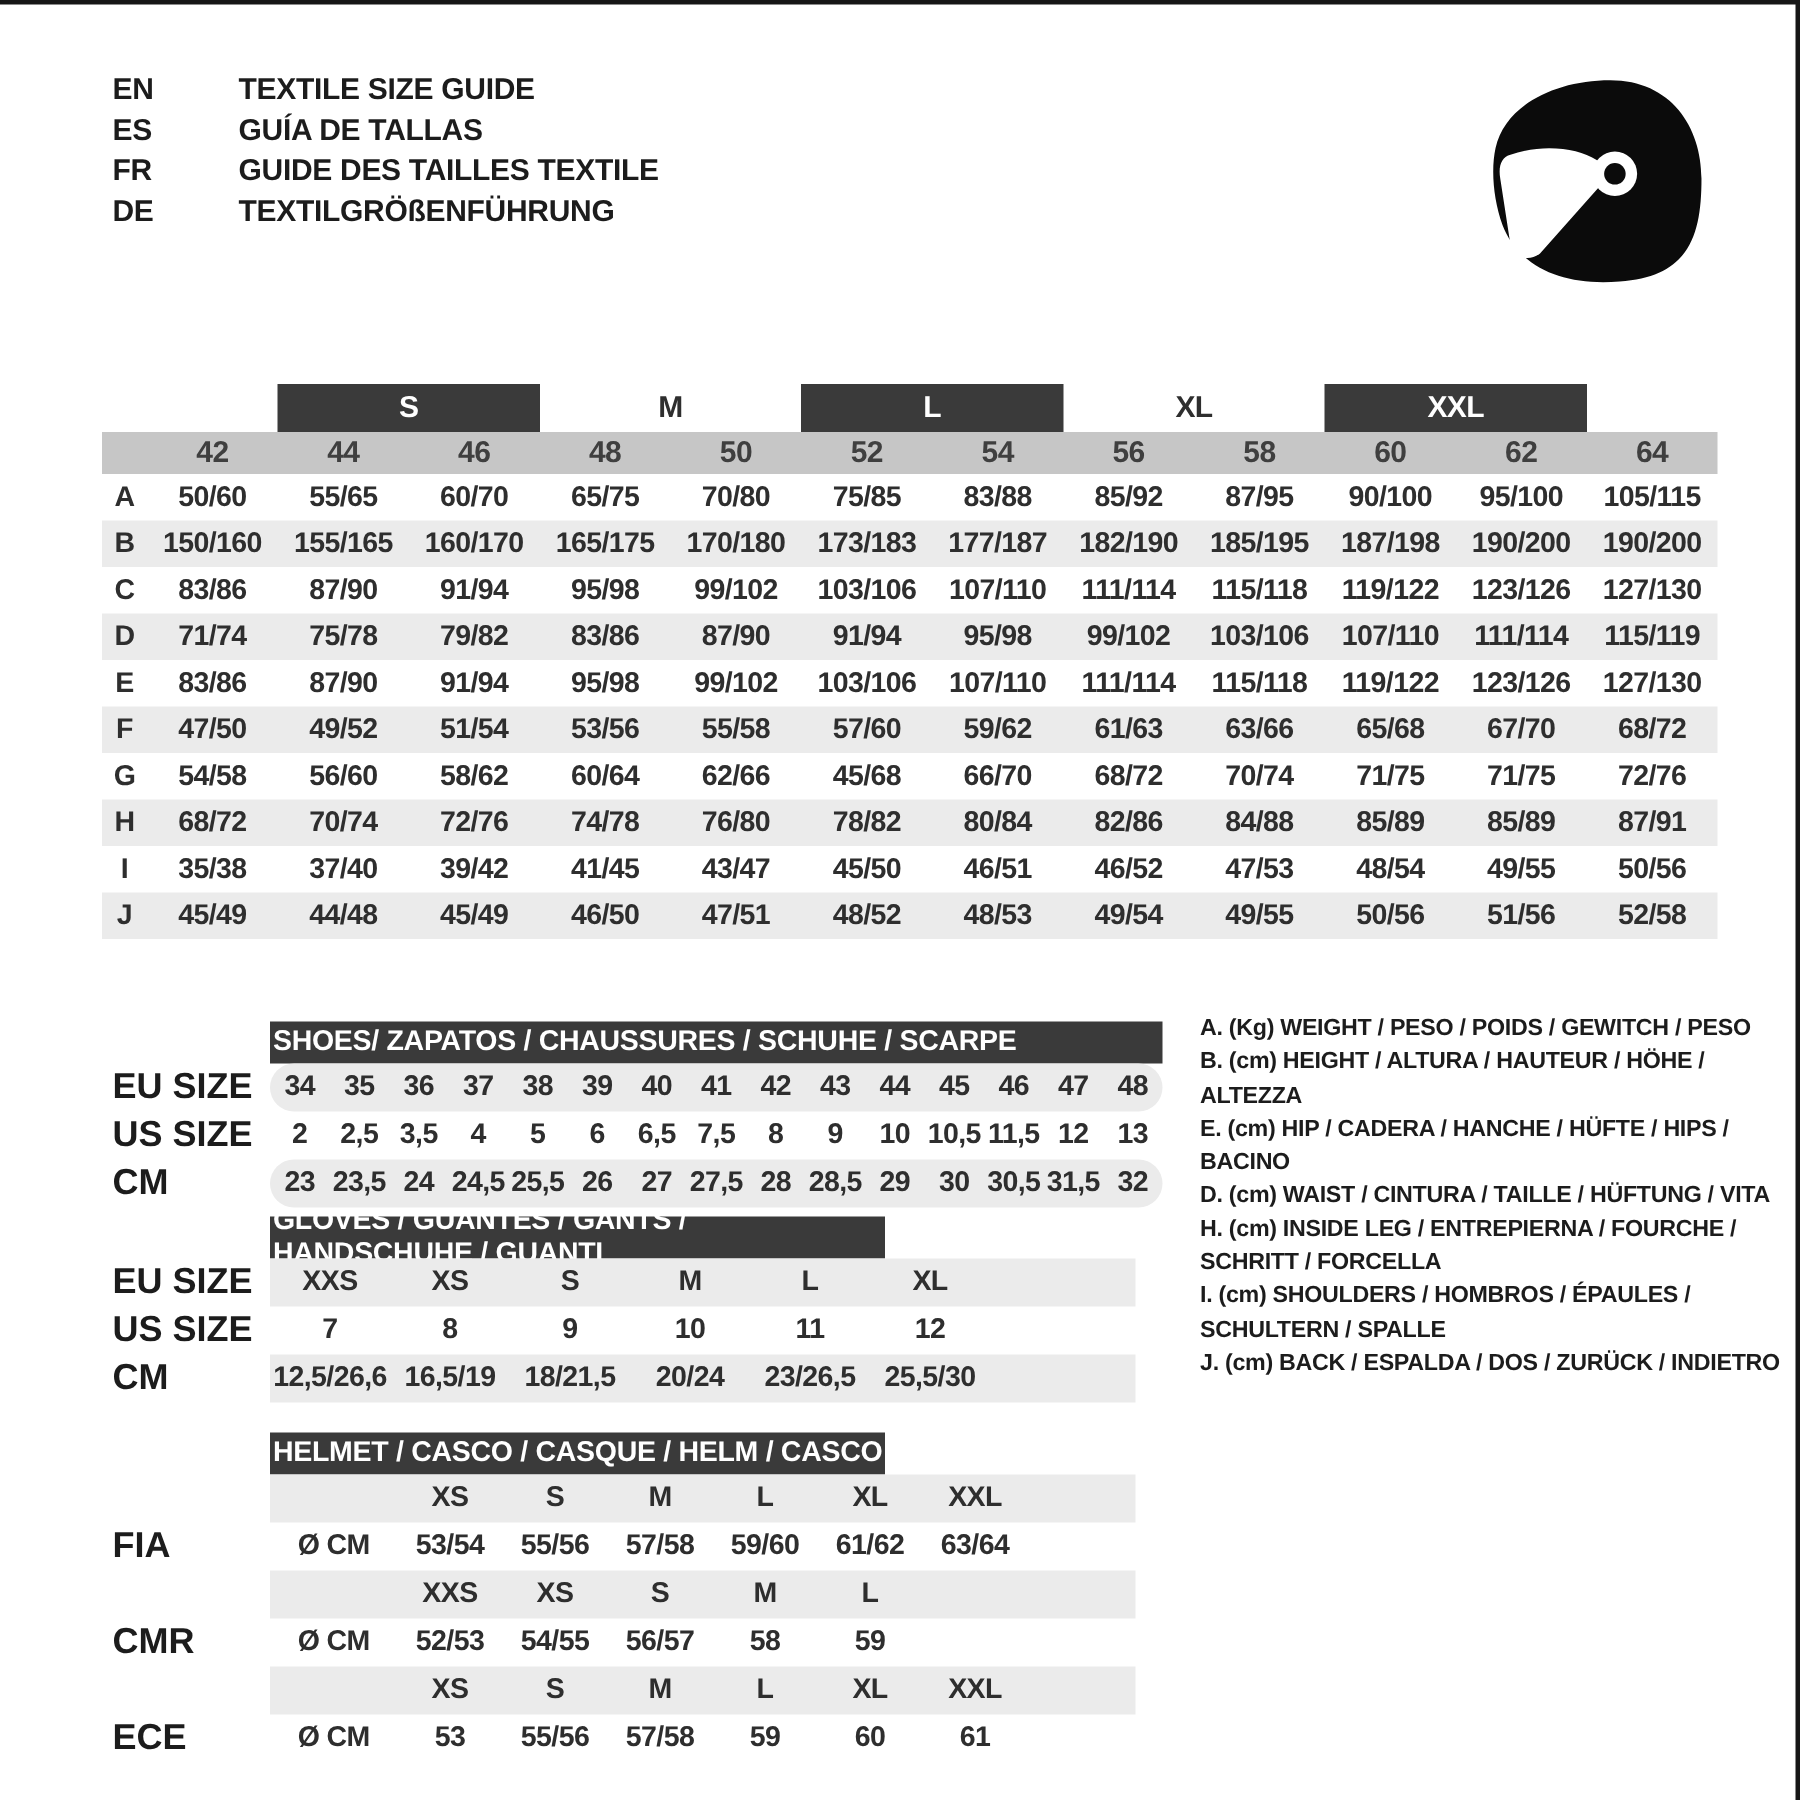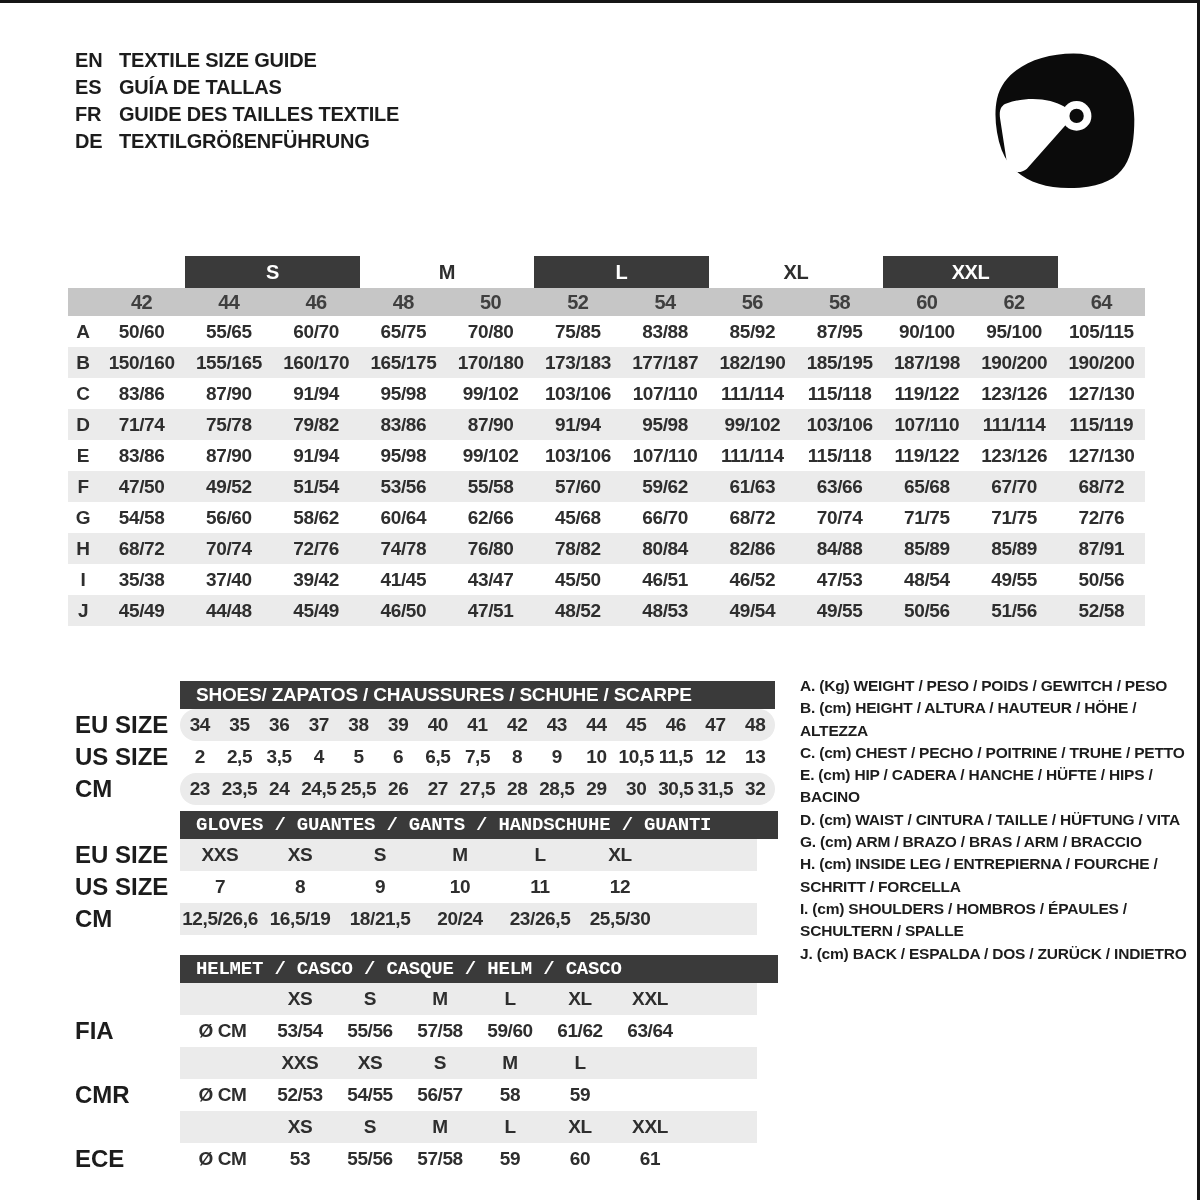--- a/index.html
+++ b/index.html
@@ -5,41 +5,41 @@
   html,body{margin:0;padding:0;background:#fff;}
   .page{
     position:relative;width:1200px;height:1200px;background:#fff;
     box-sizing:border-box;border-top:3px solid var(--frame,#161616);
     border-right:3px solid var(--frame,#161616);
     font-family:"Liberation Sans", sans-serif;font-weight:bold;color:#2e2e2e;
     overflow:hidden;
   }
   
   .langs{position:absolute;top:44px;left:75px;font-size:20px;line-height:27px;color:#1c1c1c;letter-spacing:-0.2px;}
-  .lang-row{display:flex;}
+  .lang-row{display:flex;gap:40px;}
   .lang-code{width:44px;}
   
   .helmet-logo{position:absolute;top:38px;right:52px;width:168px;height:156px;}
   
   .mtable{position:absolute;left:68px;top:253px;width:1077px;}
   .m-row{display:grid;grid-template-columns:30px repeat(12,1fr);align-items:center;
          text-align:center;font-size:19px;letter-spacing:-0.4px;height:31px;}
   .m-head{height:32px;}
   .m-group{display:flex;align-items:center;justify-content:center;font-size:20px;height:32px;color:#2e2e2e;}
   .m-group.boxed{background:var(--dark,#3a3a3a);color:#fff;}
   .m-sizes{background:var(--band,#c6c6c6);height:28px;font-size:20px;color:#3f3f3f;}
   .m-row.alt{background:var(--rowband,#ebebeb);}
   
   .sec{position:absolute;left:75px;}
   .sec-row{display:grid;grid-template-columns:105px max-content;}
   .sp{width:105px;}
   .bar{background:var(--dark,#3a3a3a);color:#fff;height:28px;display:flex;align-items:center;
-       padding-left:16px;font-size:19px;letter-spacing:-0.2px;box-sizing:border-box;}
+       padding-left:2px;font-size:19px;letter-spacing:-0.2px;box-sizing:border-box;}
   .barw-shoes{width:595px;}
-  .barw-510{width:598px;font-family:Liberation Mono, monospace;}
+  .barw-510{width:410px;}
   .rlabel{display:flex;align-items:center;font-size:24px;color:#1c1c1c;height:32px;}
   .cells{display:grid;height:32px;align-items:center;text-align:center;font-size:19px;letter-spacing:-0.4px;}
   .cells.band{background:var(--rowband,#ebebeb);}
   .cells-shoes{width:595px;grid-template-columns:repeat(15,1fr);border-radius:16px;}
   .cells-6{width:577px;grid-template-columns:repeat(6,80px) 1fr;}
   .cells-helmet{width:577px;grid-template-columns:85px repeat(6,70px) 1fr;}
   
   .legend{position:absolute;left:800px;top:672px;width:400px;font-size:15.5px;line-height:22.3px;
           color:#1c1c1c;letter-spacing:-0.2px;}
   .legend-item{white-space:pre-line;}
@@ -440,24 +440,22 @@
             <div>60</div>
             <div>61</div>
           </div>
         </div>
       </div>
   </div>
 
   <div class="legend" id="legend">
       <div class="legend-item">A. (Kg) WEIGHT / PESO / POIDS / GEWITCH / PESO</div>
       <div class="legend-item">B. (cm) HEIGHT / ALTURA / HAUTEUR / HÖHE / ALTEZZA</div>
-      <div class="legend-item">C. (cm) CHEST / PECHO / POITRINE / TRUHE / PETTO</div>
       <div class="legend-item">E. (cm) HIP / CADERA / HANCHE / HÜFTE / HIPS /  BACINO</div>
       <div class="legend-item">D. (cm) WAIST / CINTURA / TAILLE / HÜFTUNG / VITA</div>
-      <div class="legend-item">G. (cm) ARM  / BRAZO / BRAS / ARM / BRACCIO</div>
       <div class="legend-item">H. (cm) INSIDE LEG / ENTREPIERNA / FOURCHE /
 SCHRITT / FORCELLA</div>
       <div class="legend-item">I.  (cm) SHOULDERS / HOMBROS / ÉPAULES /
 SCHULTERN / SPALLE</div>
       <div class="legend-item">J. (cm) BACK / ESPALDA / DOS / ZURÜCK / INDIETRO</div>
     </div>
 
 </div>
 
 </body></html>

